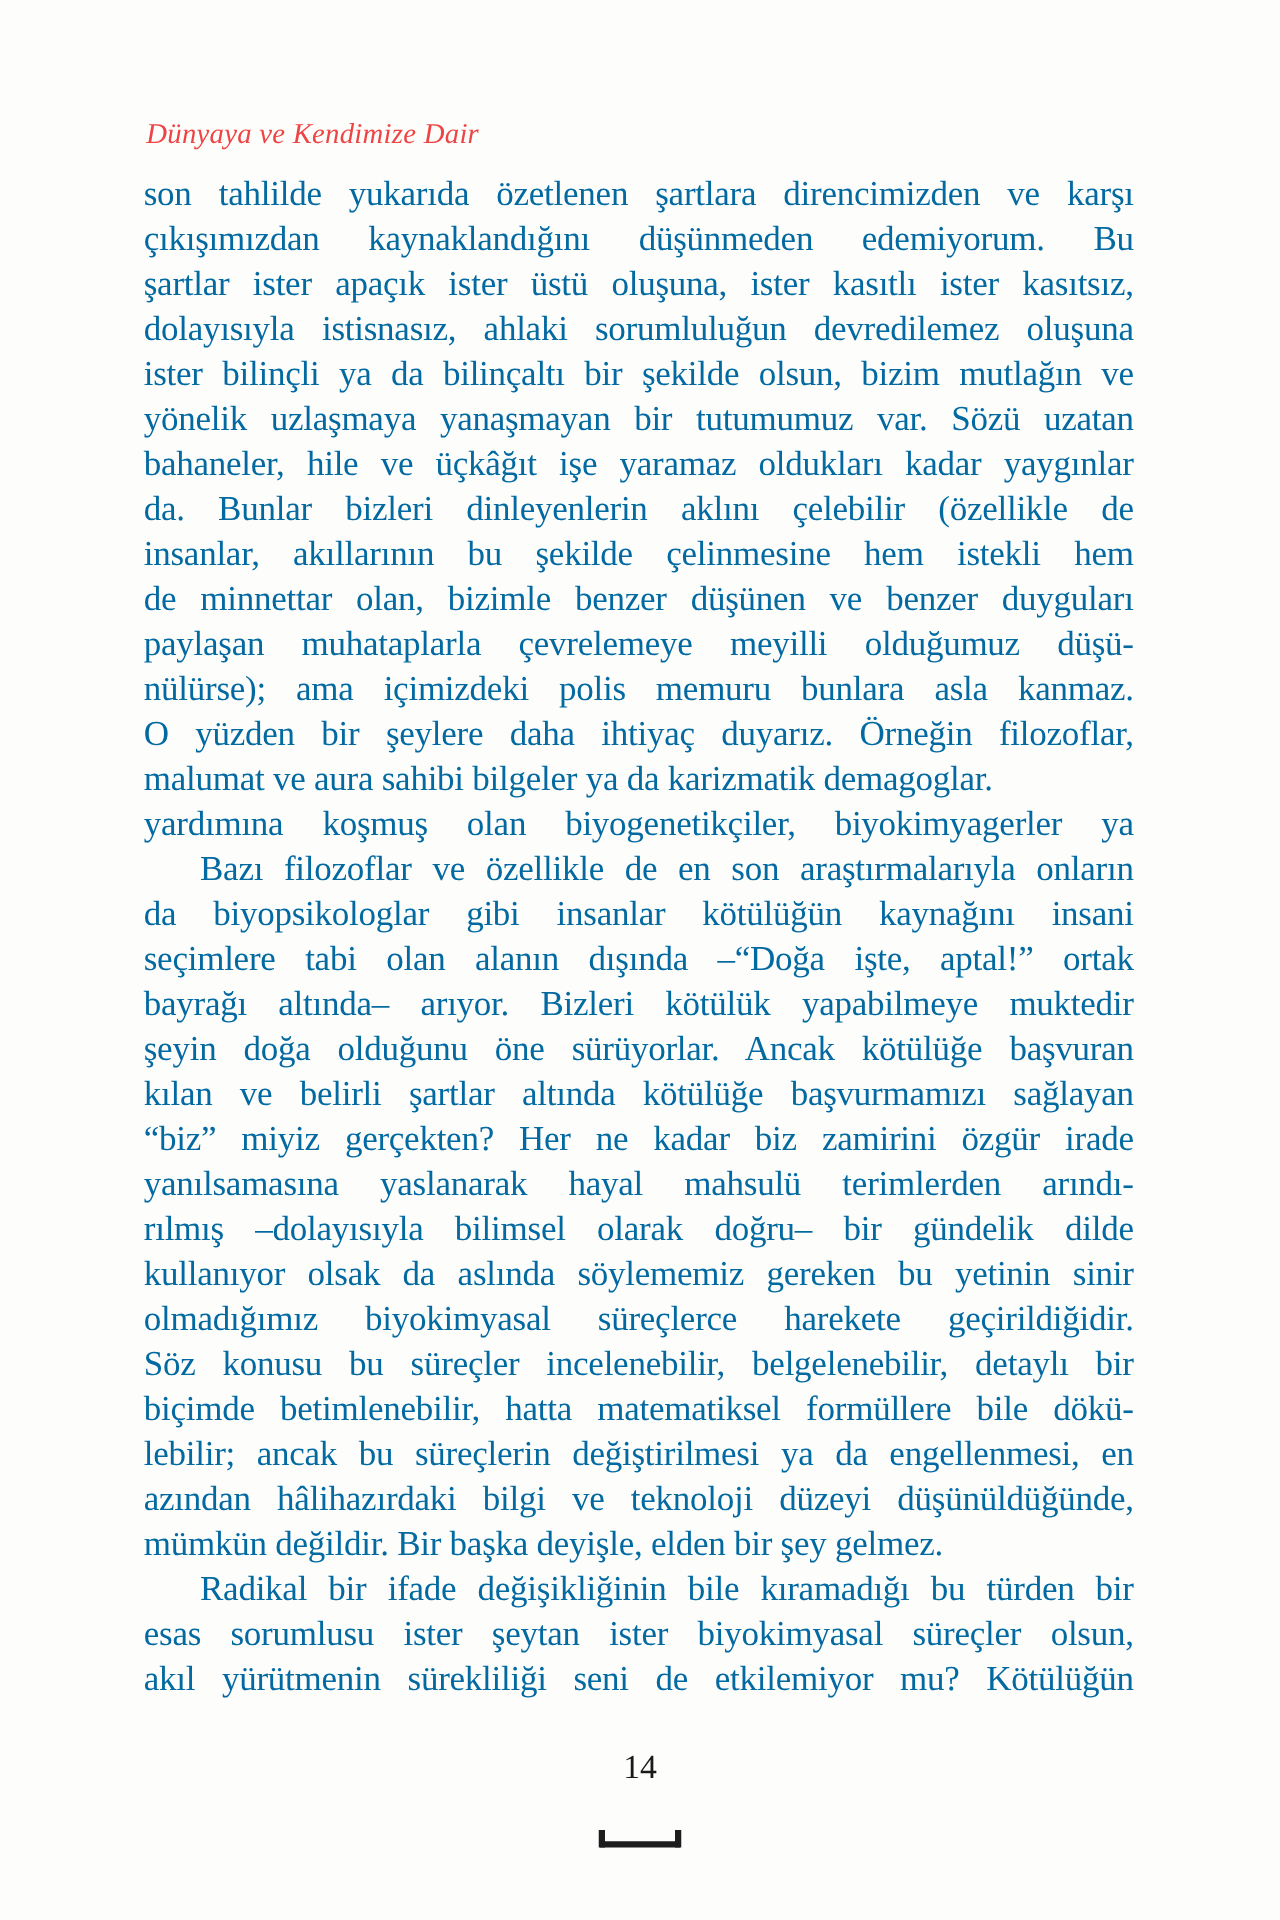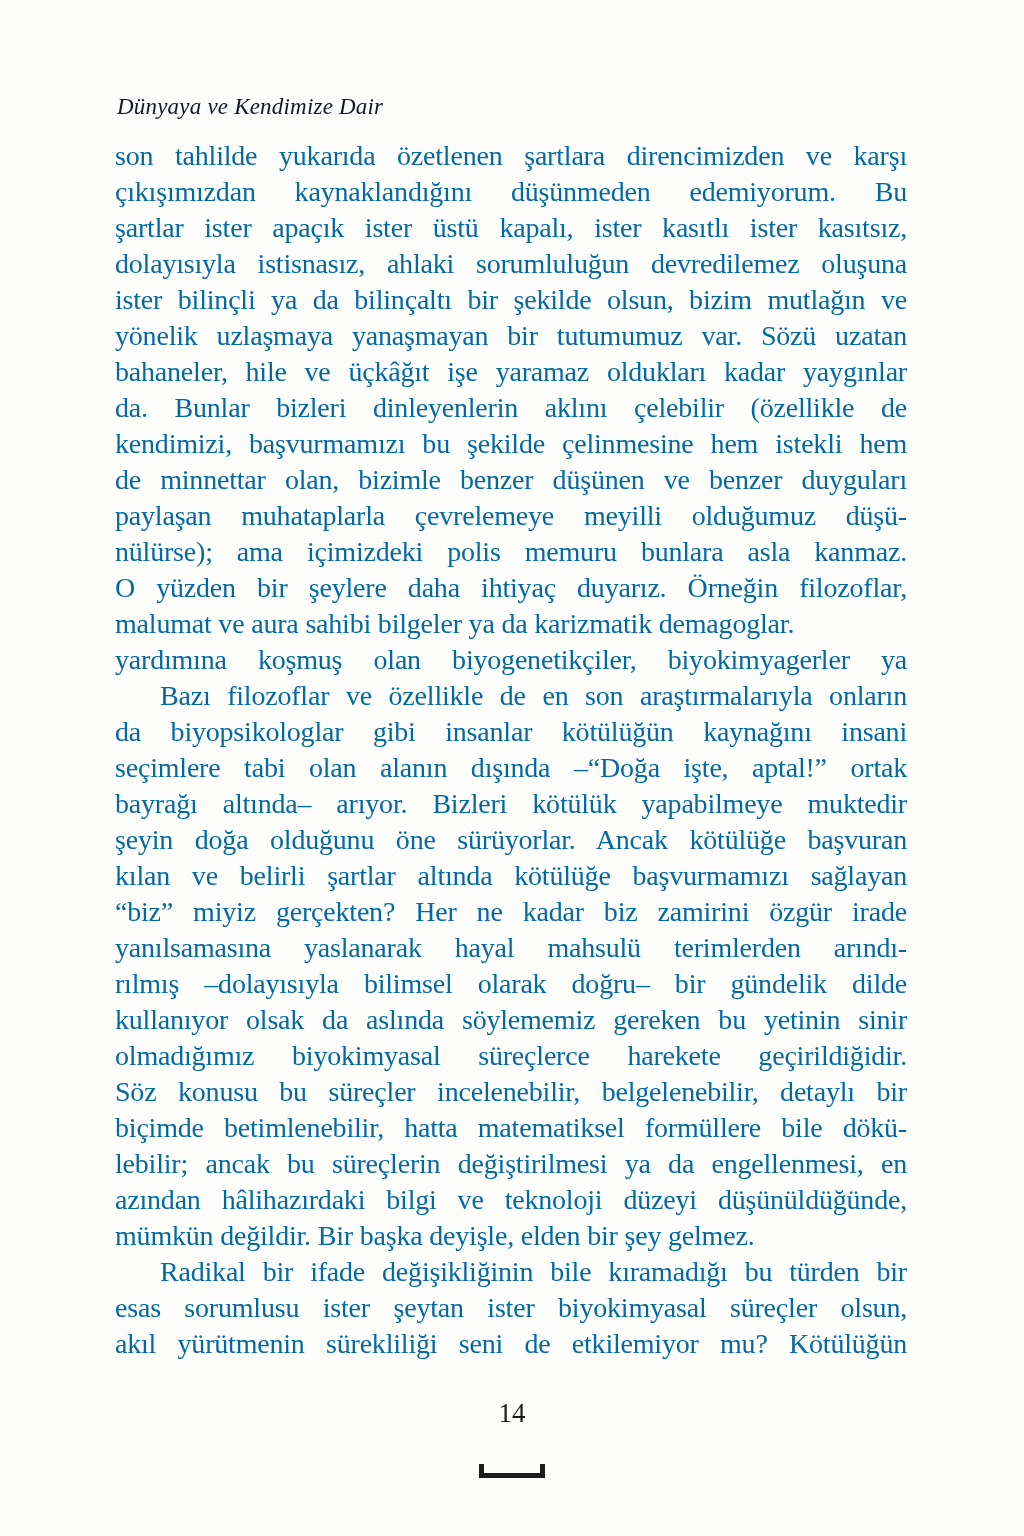--- a/index.html
+++ b/index.html
@@ -19,21 +19,21 @@
     position: absolute;
     inset: 0;
   }
   .running-header {
     position: absolute;
     left: 117px;
     top: 94px;
     font-style: italic;
     font-size: 23px;
     letter-spacing: 0.2px;
-    color: #0f172a;
+    color: #ef4444;
   }
   .body-text {
     position: absolute;
     left: 115px;
     top: 138px;
     width: 792px;
   }
   .line {
     font-size: 28px;
     line-height: 36px;
@@ -88,27 +88,27 @@
 </head>
 <body>
 
 <div class="page">
 
   <div class="running-header">Dünyaya ve Kendimize Dair</div>
 
   <div class="body-text">
       <div class="line">son tahlilde yukarıda özetlenen şartlara direncimizden ve karşı</div>
       <div class="line">çıkışımızdan kaynaklandığını düşünmeden edemiyorum. Bu</div>
-      <div class="line">şartlar ister apaçık ister üstü kapalı, ister kasıtlı ister kasıtsız,</div>
+      <div class="line">şartlar ister apaçık ister üstü oluşuna, ister kasıtlı ister kasıtsız,</div>
       <div class="line">dolayısıyla istisnasız, ahlaki sorumluluğun devredilemez oluşuna</div>
       <div class="line">ister bilinçli ya da bilinçaltı bir şekilde olsun, bizim mutlağın ve</div>
       <div class="line">yönelik uzlaşmaya yanaşmayan bir tutumumuz var. Sözü uzatan</div>
       <div class="line">bahaneler, hile ve üçkâğıt işe yaramaz oldukları kadar yaygınlar</div>
       <div class="line">da. Bunlar bizleri dinleyenlerin aklını çelebilir (özellikle de</div>
-      <div class="line">kendimizi, başvurmamızı bu şekilde çelinmesine hem istekli hem</div>
+      <div class="line">insanlar, akıllarının bu şekilde çelinmesine hem istekli hem</div>
       <div class="line">de minnettar olan, bizimle benzer düşünen ve benzer duyguları</div>
       <div class="line">paylaşan muhataplarla çevrelemeye meyilli olduğumuz düşü-</div>
       <div class="line">nülürse); ama içimizdeki polis memuru bunlara asla kanmaz.</div>
       <div class="line">O yüzden bir şeylere daha ihtiyaç duyarız. Örneğin filozoflar,</div>
       <div class="line natural">malumat ve aura sahibi bilgeler ya da karizmatik demagoglar.</div>
       <div class="line">yardımına koşmuş olan biyogenetikçiler, biyokimyagerler ya</div>
       <div class="line indent">Bazı filozoflar ve özellikle de en son araştırmalarıyla onların</div>
       <div class="line">da biyopsikologlar gibi insanlar kötülüğün kaynağını insani</div>
       <div class="line">seçimlere tabi olan alanın dışında –“Doğa işte, aptal!” ortak</div>
       <div class="line">bayrağı altında– arıyor. Bizleri kötülük yapabilmeye muktedir</div>

